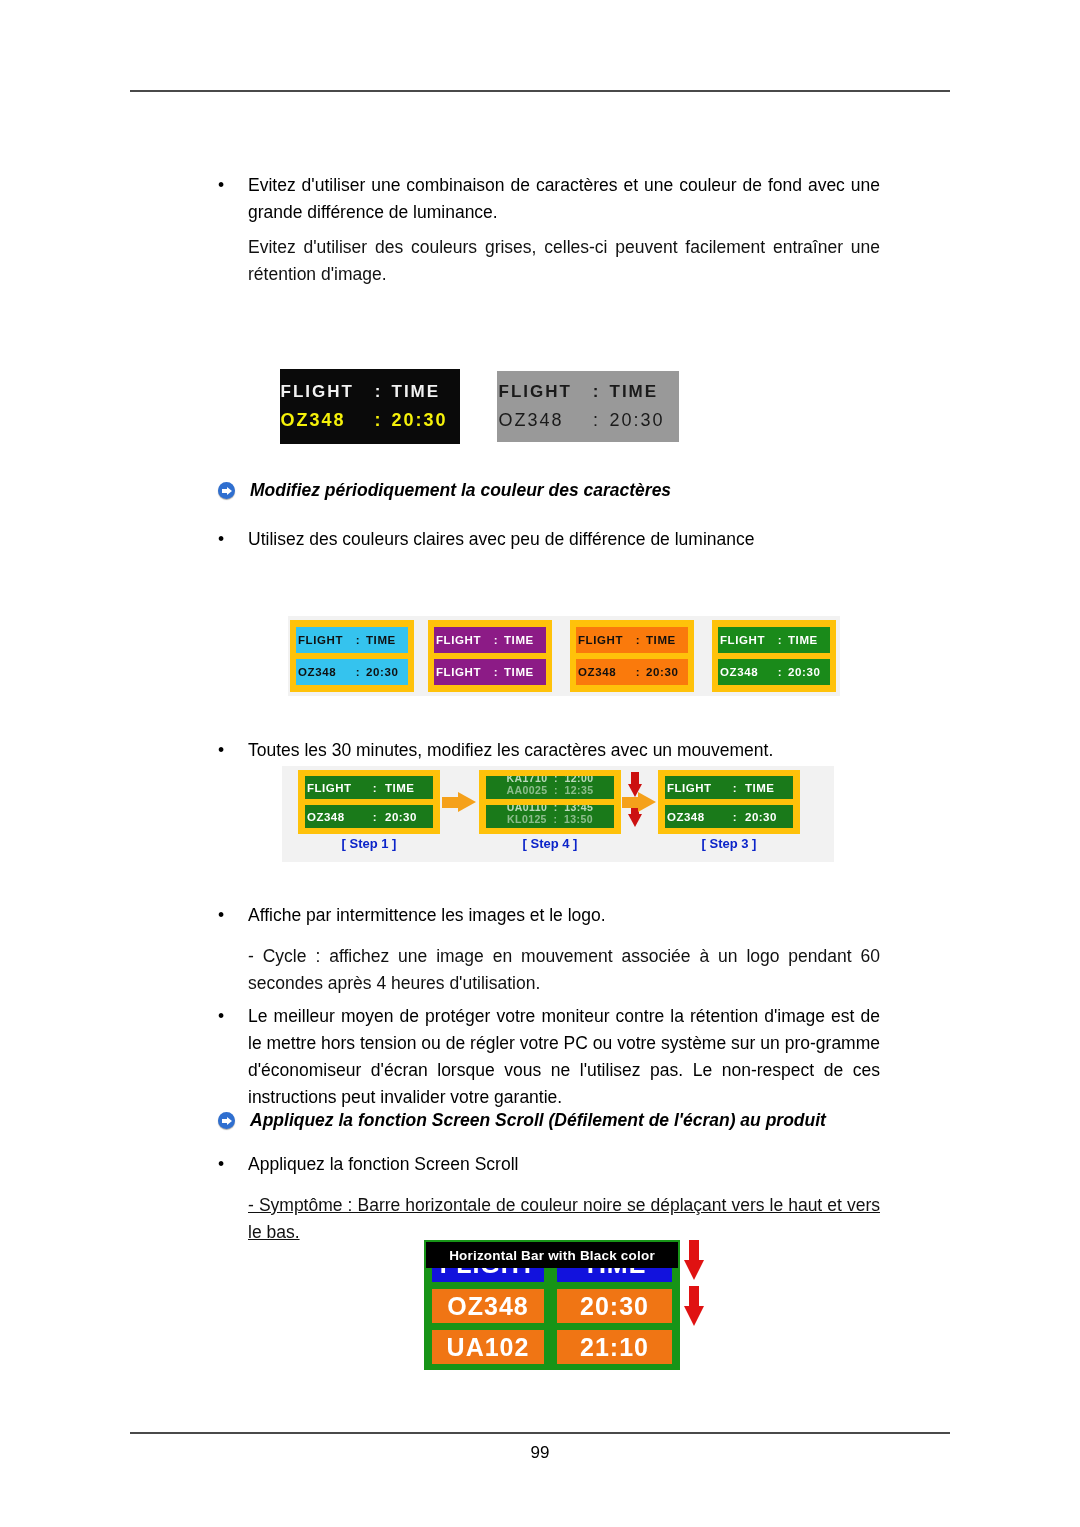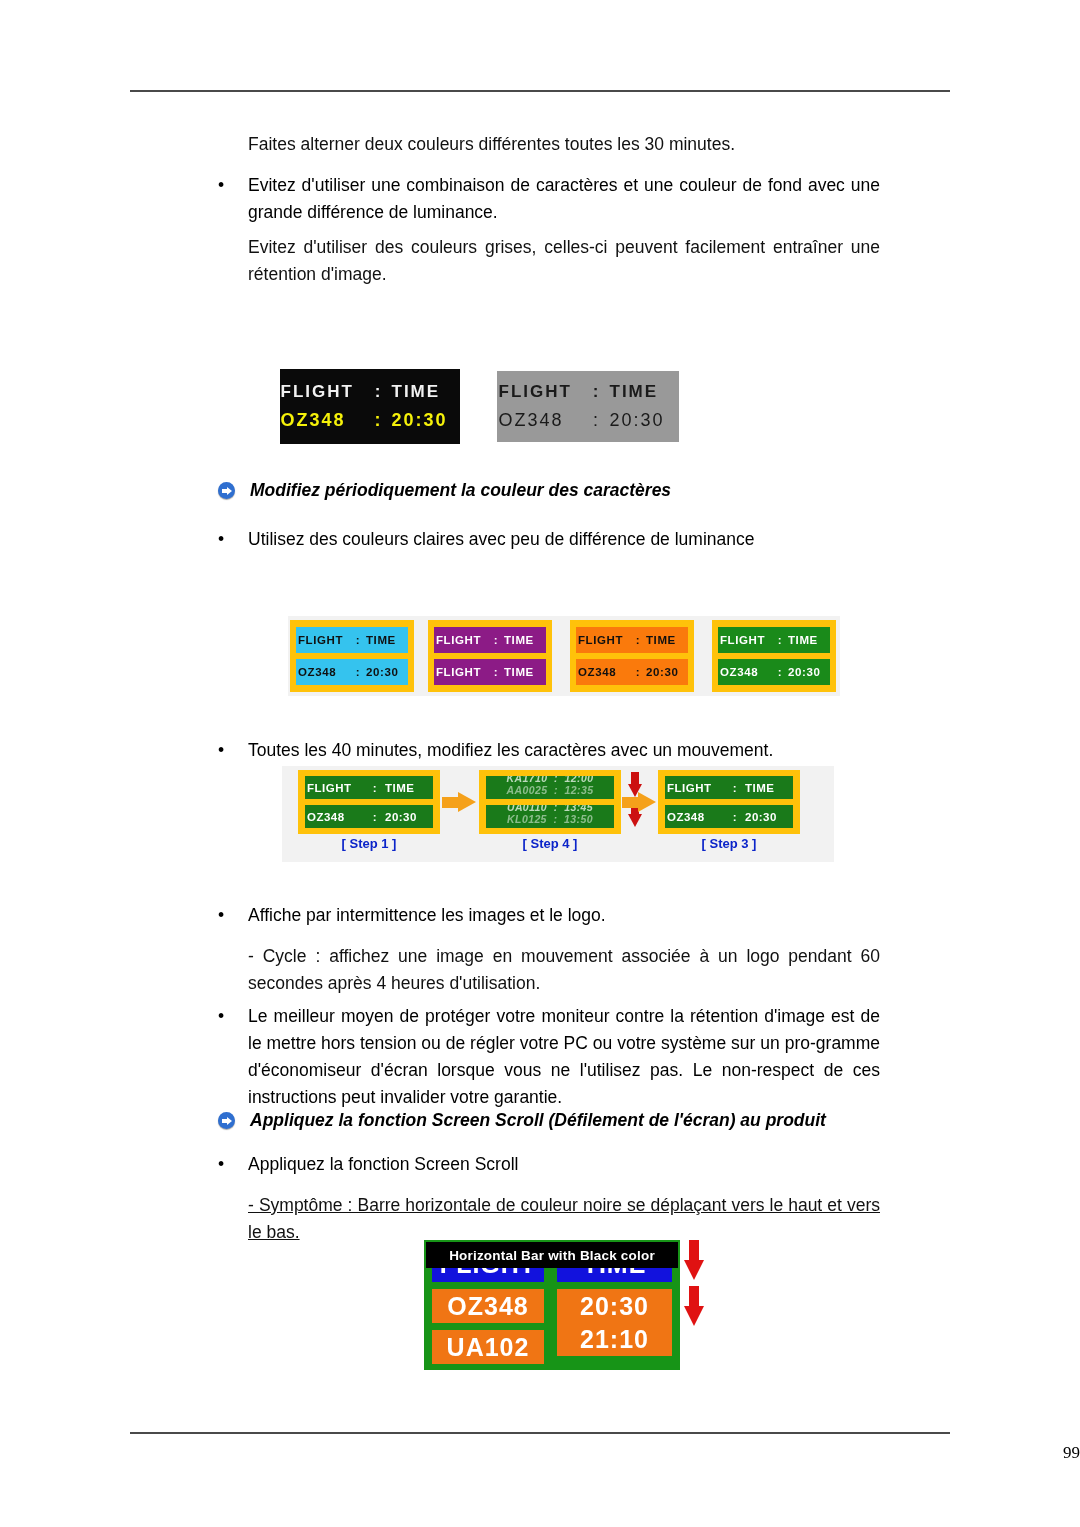--- a/index.html
+++ b/index.html
@@ -45,23 +45,22 @@
     position: absolute;
     left: 130px; top: 1432px;
     width: 820px;
     height: 2px;
     background: #4a4a4a;
   }
   .footer-page {
     position: absolute;
     left: 0; top: 1443px;
     width: 1080px;
-    text-align: right;
+    text-align: center;
     font-size: 17px;
-    font-family: Liberation Serif, serif;
   }
 
   
   .txt {
     position: absolute;
     font-size: 17.5px;
     line-height: 27px;
     color: #111;
   }
   .para {
@@ -241,21 +240,21 @@
   .step-panel .sr2 { top: 35px; }
   .sp-a { display: inline-block; width: 58px; text-align: left; }
   .sp-s { display: inline-block; width: 20px; text-align: center; }
   .sp-b { display: inline-block; width: 46px; text-align: left; }
 
   #step1 { left: 16px; }
   #step2 { left: 197px; }
   #step3 { left: 376px; }
 
   
-  .blur-row { position: relative; font-style: italic; }
+  .blur-row { position: relative; }
   .blur-row .bl {
     position: absolute;
     left: 0; width: 128px;
     text-align: center;
     font-size: 10.5px;
     font-weight: bold;
     letter-spacing: 0.4px;
     color: #d8ead8;
     filter: blur(0.6px);
     opacity: .85;
@@ -338,21 +337,21 @@
     color: #ffffff;
   }
   .blue-cell { background: #1212dd; font-size: 25px; letter-spacing: 1px; }
   .orange-cell { background: #f07514; font-size: 25px; letter-spacing: 1px; }
 
   #b-flight { left: 8px;   top: 6px;  width: 112px; height: 36px; }
   #b-time   { left: 133px; top: 6px;  width: 115px; height: 36px; }
   #b-oz     { left: 8px;   top: 49px; width: 112px; height: 34px; }
   #b-2030   { left: 133px; top: 49px; width: 115px; height: 34px; }
   #b-ua     { left: 8px;   top: 90px; width: 112px; height: 34px; }
-  #b-2110   { left: 133px; top: 82px; width: 115px; height: 34px; }
+  #b-2110   { left: 133px; top: 90px; width: 115px; height: 34px; }
 
   #black-bar {
     position: absolute;
     left: 2px; top: 2px;
     width: 252px; height: 26px;
     background: #000000;
     color: #ffffff;
     font-size: 13.5px;
     font-weight: bold;
     display: flex;
@@ -382,21 +381,20 @@
   #f4a1 { left: 684px; top: 1240px; }
   #f4a2 { left: 684px; top: 1286px; }
 </style>
 </head>
 <body>
 
 <div class="page">
 
   <div class="header-rule"></div>
 
-  <div class="txt para" style="top:131px;">Faites alterner deux couleurs différentes toutes les 30 minutes.</div>
 
   <div class="bullet-row" style="top:172px;">
     <span class="bdot">•</span>
     <span class="btxt">Evitez d'utiliser une combinaison de caractères et une couleur de fond avec une grande différence de luminance.</span>
   </div>
 
   <div class="txt para" style="top:234px;">Evitez d'utiliser des couleurs grises, celles-ci peuvent facilement entraîner une rétention d'image.</div>
 
 
   <div class="fig1">
@@ -487,21 +485,21 @@
       <div class="line l2">
         <span class="cc-a">OZ348</span>
         <span class="cc-s">:</span>
         <span class="cc-b">20:30</span>
       </div>
     </div>
   </div>
 
   <div class="bullet-row" style="top:737px;">
     <span class="bdot">•</span>
-    <span class="btxt">Toutes les 40 minutes, modifiez les caractères avec un mouvement.</span>
+    <span class="btxt">Toutes les 30 minutes, modifiez les caractères avec un mouvement.</span>
   </div>
 
   <div id="fig3">
 
     <div class="step-panel" id="step1">
       <div class="srow sr1">
         <span class="sp-a">FLIGHT</span>
         <span class="sp-s">:</span>
         <span class="sp-b">TIME</span>
       </div>

